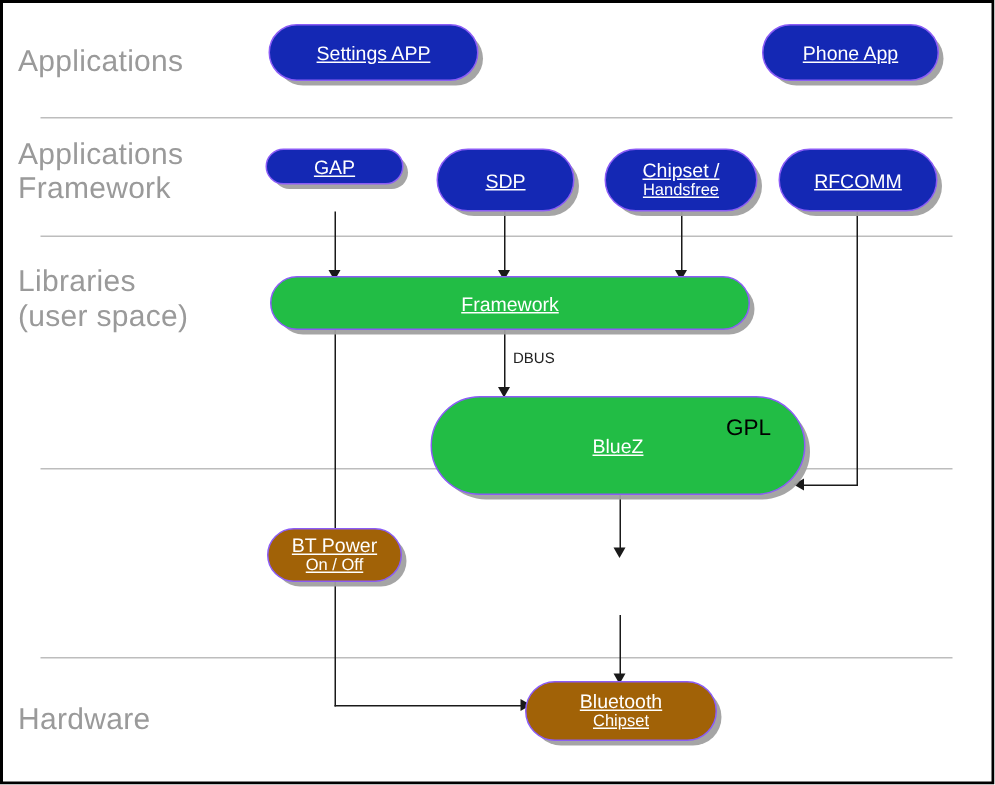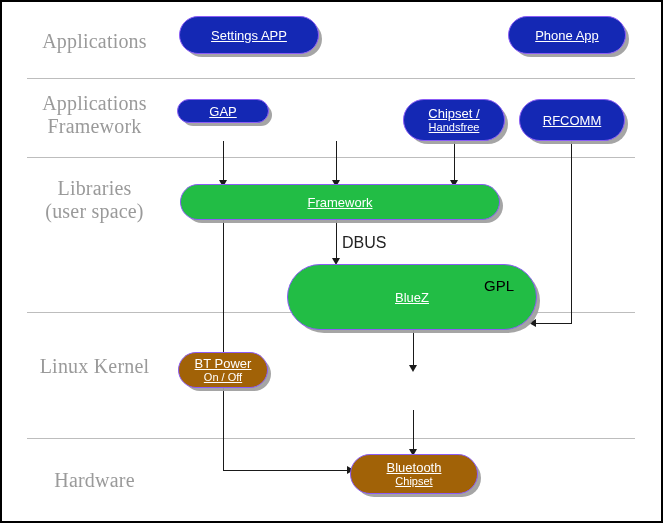--- a/index.html
+++ b/index.html
@@ -4,21 +4,21 @@
 <style>
   html,body{margin:0;padding:0;background:#ffffff;}
   body{font-family:"Liberation Sans",sans-serif;}
   #canvas{
     position:relative;width:663px;height:523px;background:#ffffff;
     border:2px solid #000000;box-sizing:border-box;overflow:hidden;
   }
   
   .layer-label{
     position:absolute;color:#9a9a9a;font-size:20px;line-height:23px;
-    text-align:center;white-space:pre-line;letter-spacing:.2px;font-family:Liberation Serif, serif;
+    white-space:pre-line;letter-spacing:.2px;
   }
   
   .divider{position:absolute;height:1px;background:#bdbdbd;}
   
   .conn{position:absolute;background:#1a1a1a;}
   .conn.v{width:1px;}
   .conn.h{height:1px;}
   .arrow-down{
     position:absolute;width:0;height:0;
     border-left:4px solid transparent;border-right:4px solid transparent;
@@ -28,21 +28,21 @@
     position:absolute;width:0;height:0;
     border-top:4px solid transparent;border-bottom:4px solid transparent;
     border-right:7px solid #1a1a1a;
   }
   .arrow-right{
     position:absolute;width:0;height:0;
     border-top:4px solid transparent;border-bottom:4px solid transparent;
     border-left:7px solid #1a1a1a;
   }
   .edge-label{
-    position:absolute;font-size:16px;color:#222222;background:transparent;
+    position:absolute;font-size:10px;color:#222222;background:transparent;
     white-space:nowrap;
   }
   
   .node{
     position:absolute;box-sizing:border-box;
     display:flex;flex-direction:column;align-items:center;justify-content:center;
     border:1px solid #8b5cf6;border-radius:999px;
     box-shadow:4px 4px 0 -1px rgba(160,160,160,.95);
     text-align:center;color:#ffffff;text-decoration:underline;
   }
@@ -64,21 +64,20 @@
   <div class="divider" style="left:25px;top:76px;width:608px;"></div>
   <div class="divider" style="left:25px;top:155px;width:608px;"></div>
   <div class="divider" style="left:25px;top:310px;width:608px;"></div>
   <div class="divider" style="left:25px;top:436px;width:608px;"></div>
 
   <div class="layer-label" style="left:10px;top:28px;width:165px;">Applications</div>
   <div class="layer-label" style="left:10px;top:90px;width:165px;">Applications
 Framework</div>
   <div class="layer-label" style="left:10px;top:175px;width:165px;">Libraries
 (user space)</div>
-  <div class="layer-label" style="left:10px;top:353px;width:165px;">Linux Kernel</div>
   <div class="layer-label" style="left:10px;top:467px;width:165px;">Hardware</div>
 
   <div class="conn v" style="left:221px;top:139px;height:45px;"></div>
   <div class="arrow-down" style="left:217px;top:178px;"></div>
 
   <div class="conn v" style="left:334px;top:139px;height:45px;"></div>
   <div class="arrow-down" style="left:330px;top:178px;"></div>
 
   <div class="conn v" style="left:452px;top:139px;height:45px;"></div>
   <div class="arrow-down" style="left:448px;top:178px;"></div>
@@ -106,20 +105,23 @@
   </div>
 
   <div class="node blue" style="left:506px;top:14px;width:118px;height:38px;">
     <span class="l1">Phone App</span>
   </div>
 
   <div class="node blue" style="left:175px;top:97px;width:92px;height:24px;">
     <span class="l1">GAP</span>
   </div>
 
+  <div class="node blue" style="left:289px;top:97px;width:92px;height:42px;">
+    <span class="l1">SDP</span>
+  </div>
 
   <div class="node blue" style="left:401px;top:97px;width:102px;height:42px;">
     <span class="l1">Chipset /</span>
     <span class="l2">Handsfree</span>
   </div>
 
   <div class="node blue" style="left:517px;top:97px;width:106px;height:42px;">
     <span class="l1">RFCOMM</span>
   </div>
 

